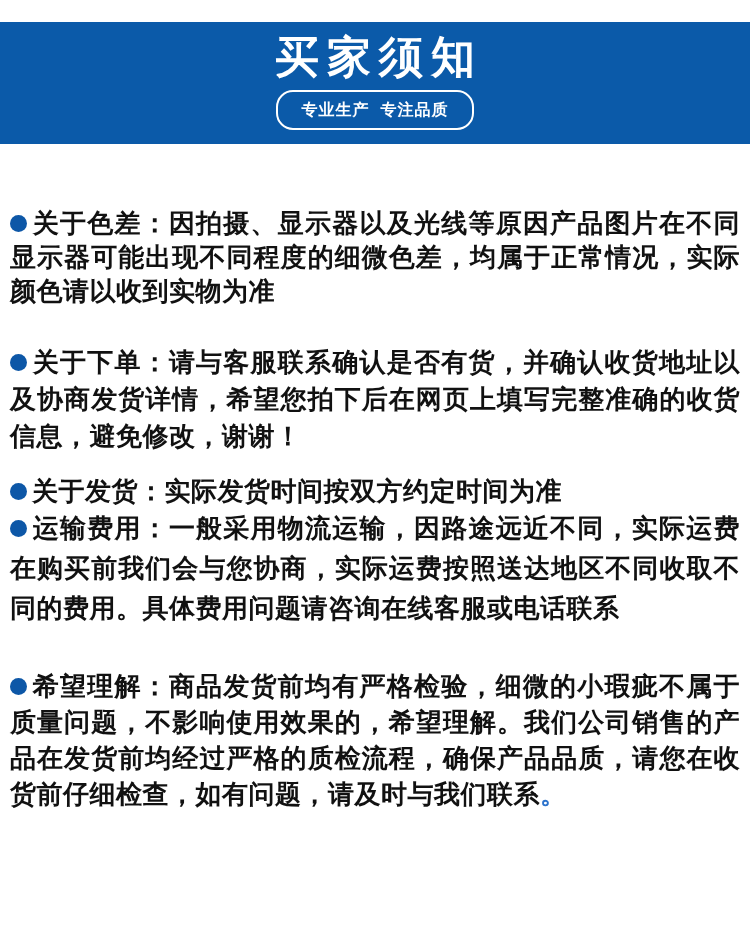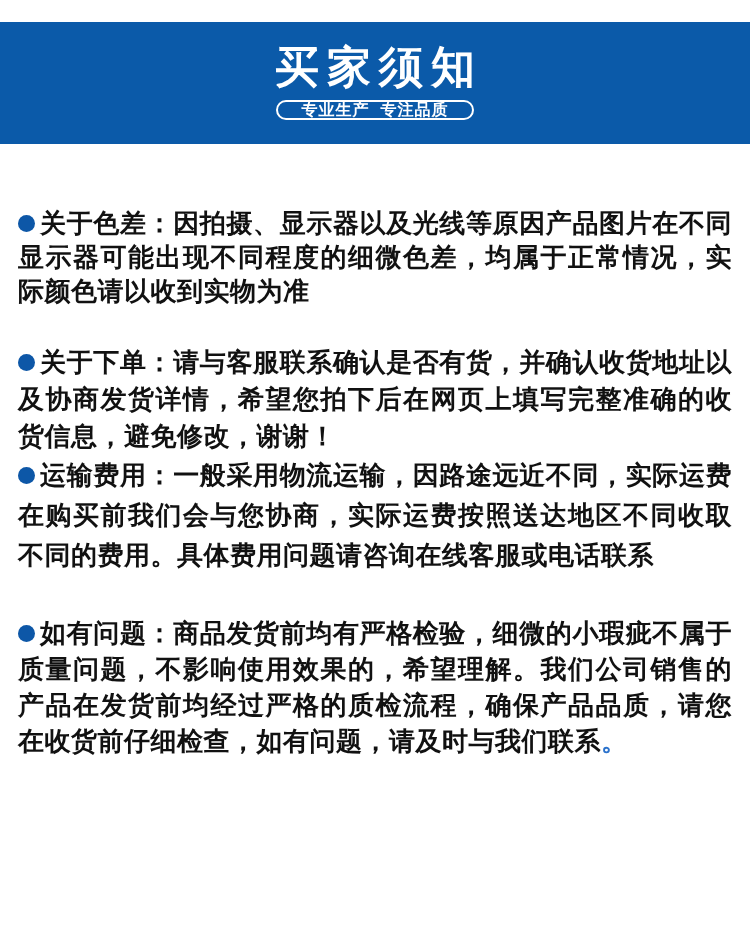--- a/index.html
+++ b/index.html
@@ -31,37 +31,37 @@
     line-height: 1.05;
     letter-spacing: 8px;
     text-indent: 8px;
     white-space: nowrap;
   }
   .tagline-badge {
     margin-top: 9px;
     display: inline-flex;
     align-items: center;
     justify-content: center;
-    height: 20px;
+    height: 40px;
     padding: 0 24px;
     border: 2px solid var(--title-text, #ffffff);
     border-radius: 17px;
     box-sizing: border-box;
   }
   .tagline-badge span {
     color: var(--title-text, #ffffff);
     font-size: 16px;
     font-weight: bold;
     letter-spacing: 1px;
     white-space: pre;
     line-height: 1;
   }
   
   .notices {
-    padding: 0 18px;
+    padding: 0 10px;
   }
   .notice {
     margin: 0;
     font-size: 26px;
     font-weight: bold;
     color: var(--text-color, #111111);
     letter-spacing: 0.5px;
     text-align: justify;
   }
   .notice .bullet {
@@ -97,23 +97,26 @@
   <div class="notices">
 
     <p class="notice n1">
       <span class="bullet"></span><span>关于色差：</span><span>因拍摄、显示器以及光线等原因产品图片在不同显示器可能出现不同程度的细微色差，均属于正常情况，实际颜色请以收到实物为准</span>
     </p>
 
     <p class="notice n2">
       <span class="bullet"></span><span>关于下单：</span><span>请与客服联系确认是否有货，并确认收货地址以及协商发货详情，希望您拍下后在网页上填写完整准确的收货信息，避免修改，谢谢！</span>
     </p>
 
+    <p class="notice n3">
+      <span class="bullet"></span><span>关于发货：</span><span>实际发货时间按双方约定时间为准</span>
+    </p>
 
     <p class="notice n4">
       <span class="bullet"></span><span>运输费用：</span><span>一般采用物流运输，因路途远近不同，实际运费在购买前我们会与您协商，实际运费按照送达地区不同收取不同的费用。具体费用问题请咨询在线客服或电话联系</span>
     </p>
 
     <p class="notice n5">
-      <span class="bullet"></span><span>如有问题：</span><span>商品发货前均有严格检验，细微的小瑕疵不属于质量问题，不影响使用效果的，希望理解。我们公司销售的产品在发货前均经过严格的质检流程，确保产品品质，请您在收货前仔细检查，如有问题，请及时与我们联系</span><span class="blue-period">。</span>
+      <span class="bullet"></span><span>希望理解：</span><span>商品发货前均有严格检验，细微的小瑕疵不属于质量问题，不影响使用效果的，希望理解。我们公司销售的产品在发货前均经过严格的质检流程，确保产品品质，请您在收货前仔细检查，如有问题，请及时与我们联系</span><span class="blue-period">。</span>
     </p>
 
   </div>
 </div>
 
 </body></html>

